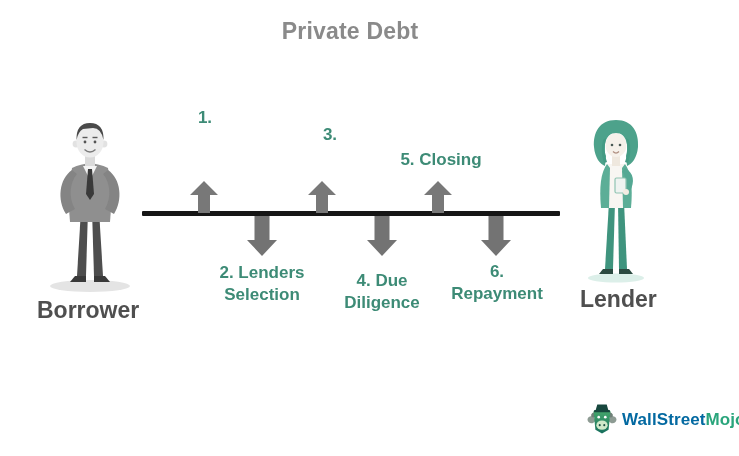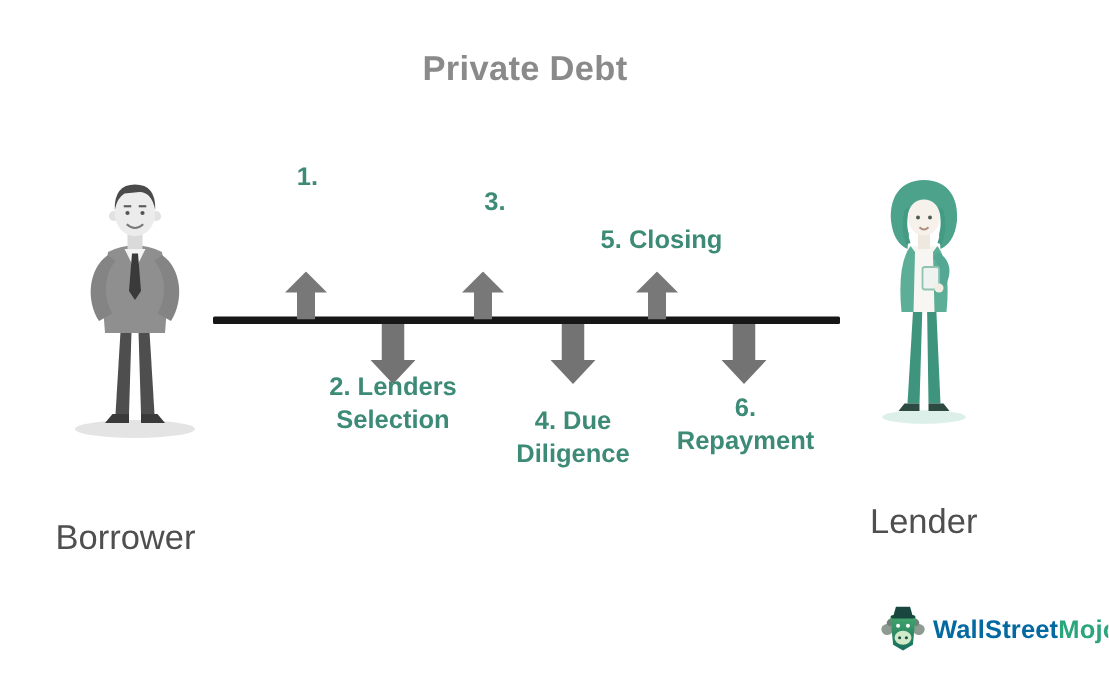--- a/index.html
+++ b/index.html
@@ -8,21 +8,21 @@
   .canvas {
     position: relative;
     width: 739px;
     height: 456px;
     background: #ffffff;
     overflow: hidden;
   }
 
   .title {
     position: absolute;
-    top: 32px; left: 0; width: 700px;
+    top: 18px; left: 0; width: 700px;
     text-align: center;
     font-size: 23px;
     font-weight: bold;
     color: #8a8a8a;
     letter-spacing: 0.2px;
   }
 
   .timeline {
     position: absolute;
     left: 142px; top: 211px;
@@ -40,23 +40,22 @@
     font-size: 17px;
     line-height: 22px;
     color: #3d8b76;
     width: 150px;
   }
   .step span { display: block; }
 
   .actor-label {
     position: absolute;
     font-size: 23px;
-    font-weight: normal;
+    font-weight: bold;
     color: #4f4f4f;
-    margin-top: 48px;
   }
 
   .figure { position: absolute; line-height: 0; }
 
   .logo {
     position: absolute;
     left: 586px; top: 403px;
     display: flex;
     align-items: center;
     gap: 4px;
@@ -176,21 +175,21 @@
   <div class="step" style="left:130px; top:107px;">
     <span>1.</span>
   </div>
   <div class="step" style="left:255px; top:124px;">
     <span>3.</span>
   </div>
   <div class="step" style="left:366px; top:149px;">
     <span>5. Closing</span>
   </div>
 
-  <div class="step" style="left:187px; top:247px;">
+  <div class="step" style="left:187px; top:262px;">
     <span>2. Lenders</span>
     <span>Selection</span>
   </div>
   <div class="step" style="left:307px; top:270px;">
     <span>4. Due</span>
     <span>Diligence</span>
   </div>
   <div class="step" style="left:422px; top:261px;">
     <span>6.</span>
     <span>Repayment</span>

